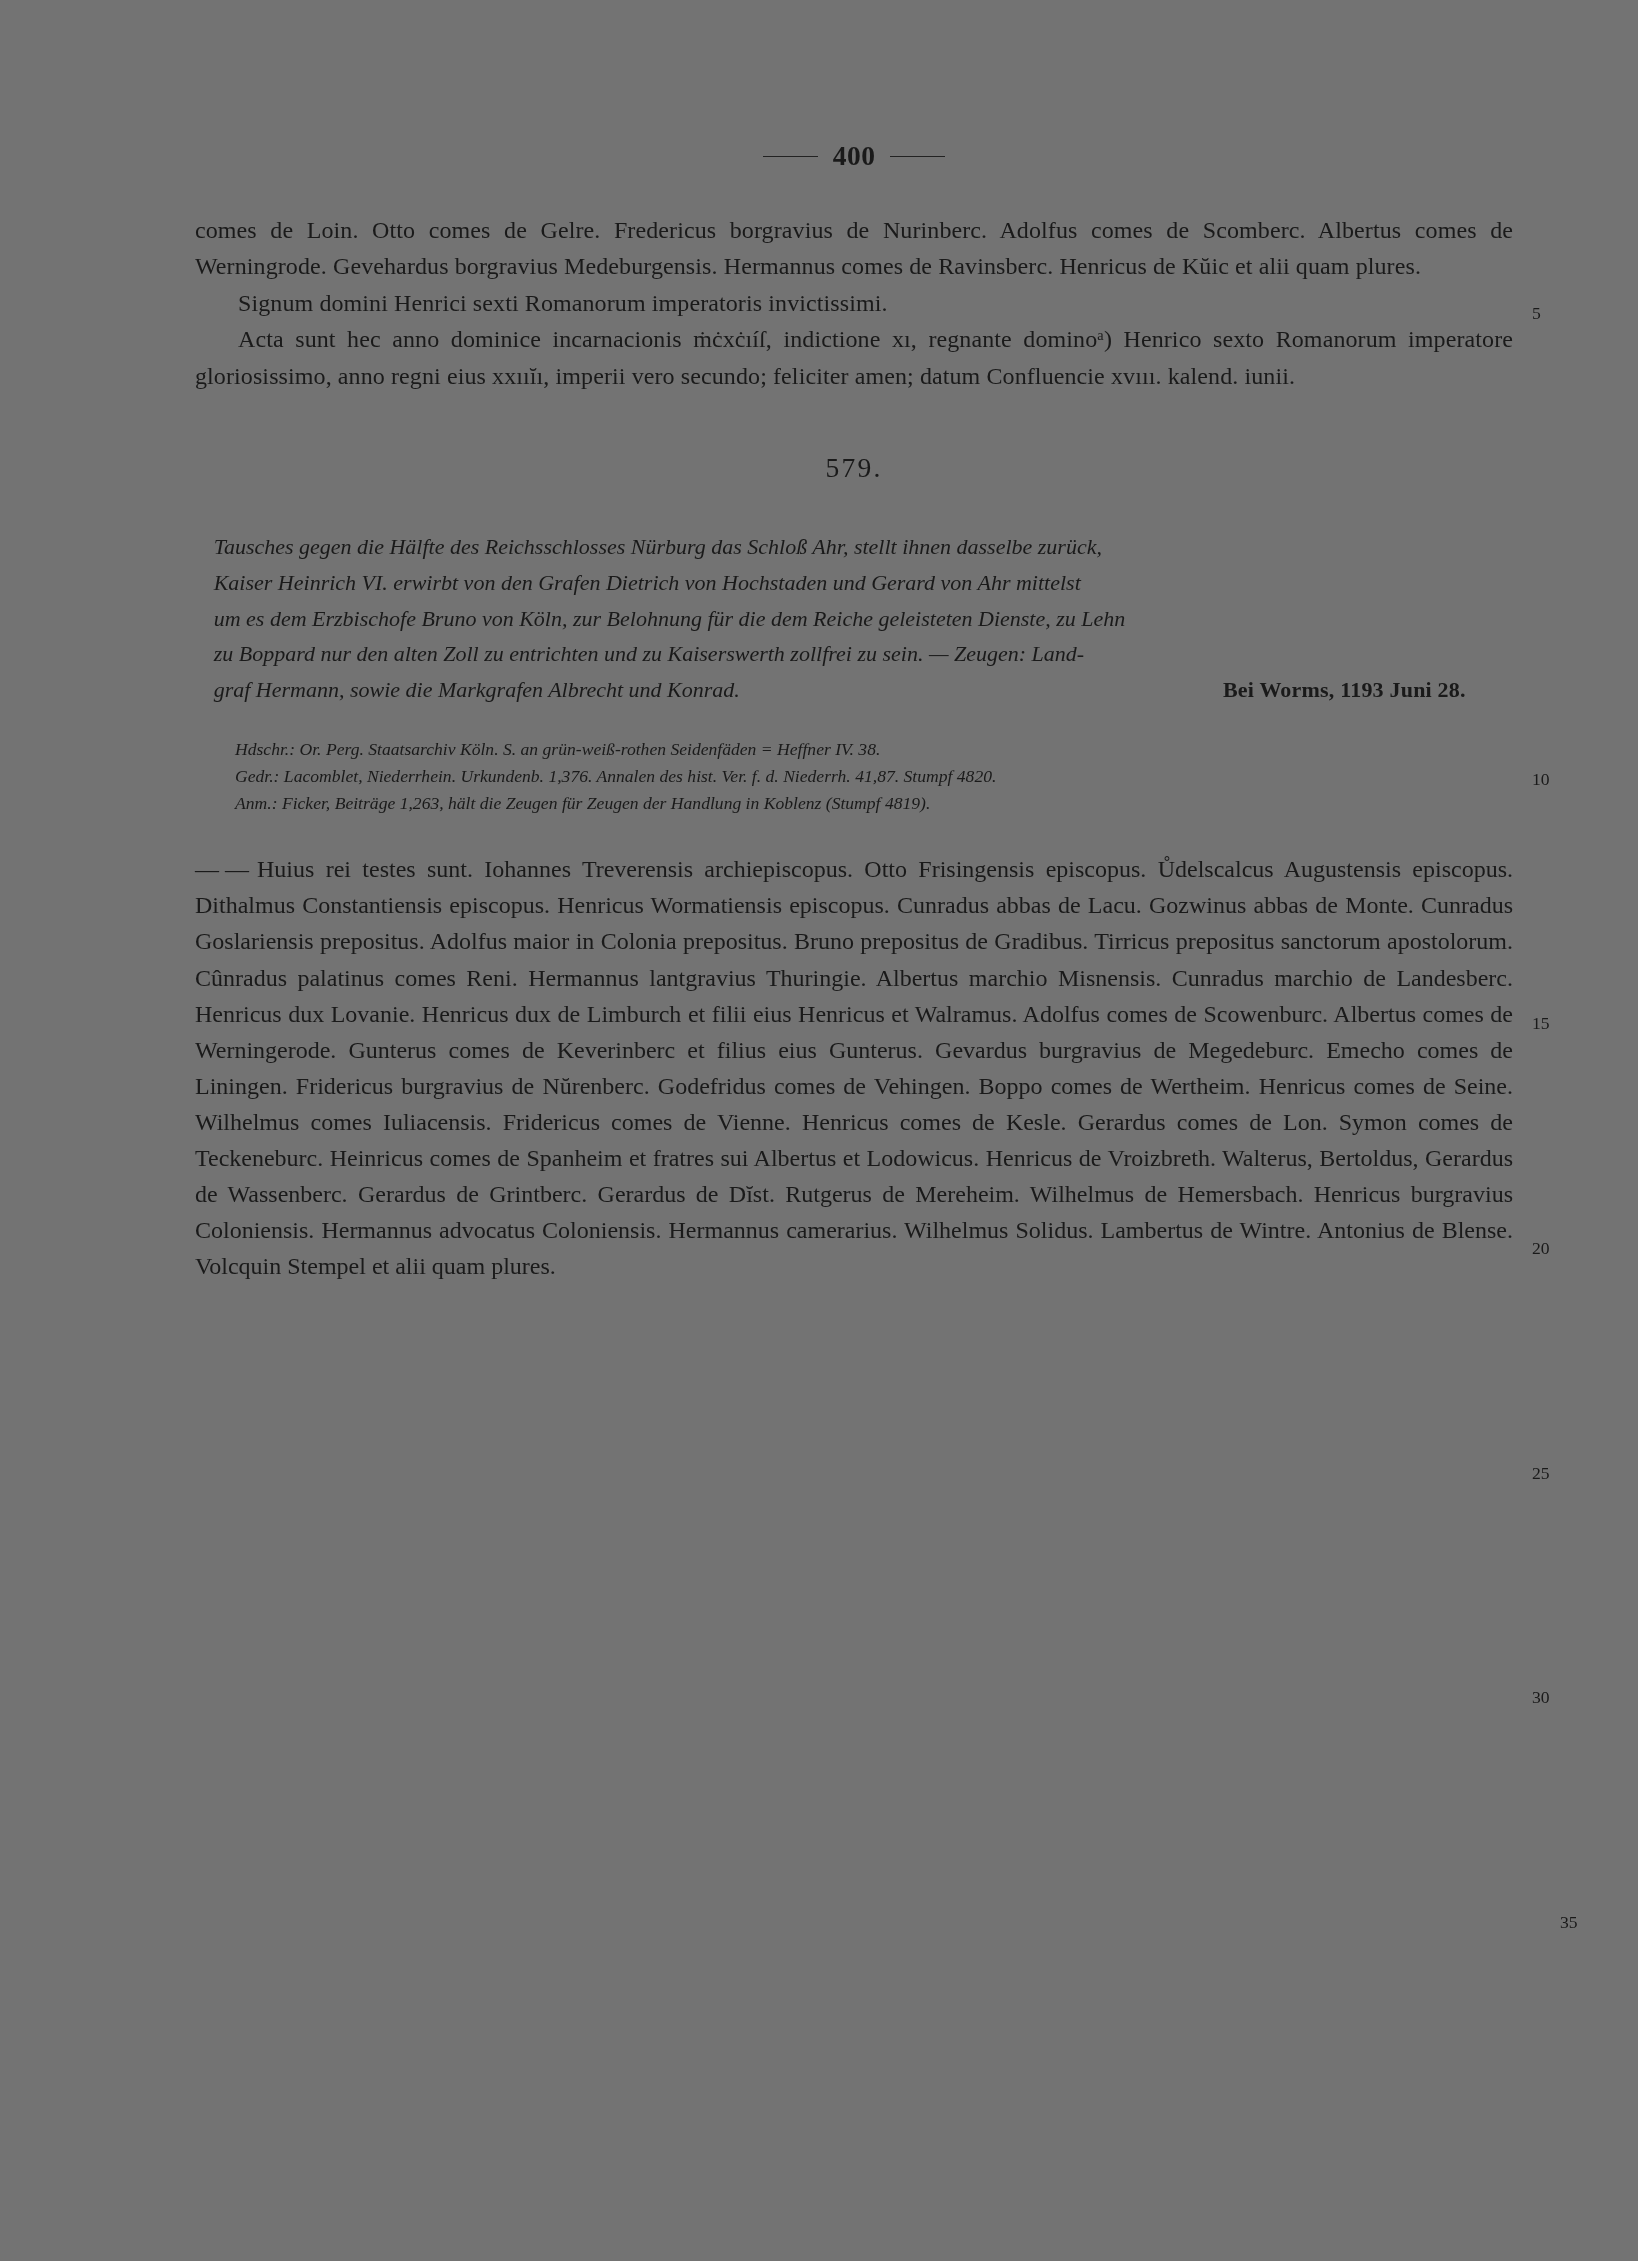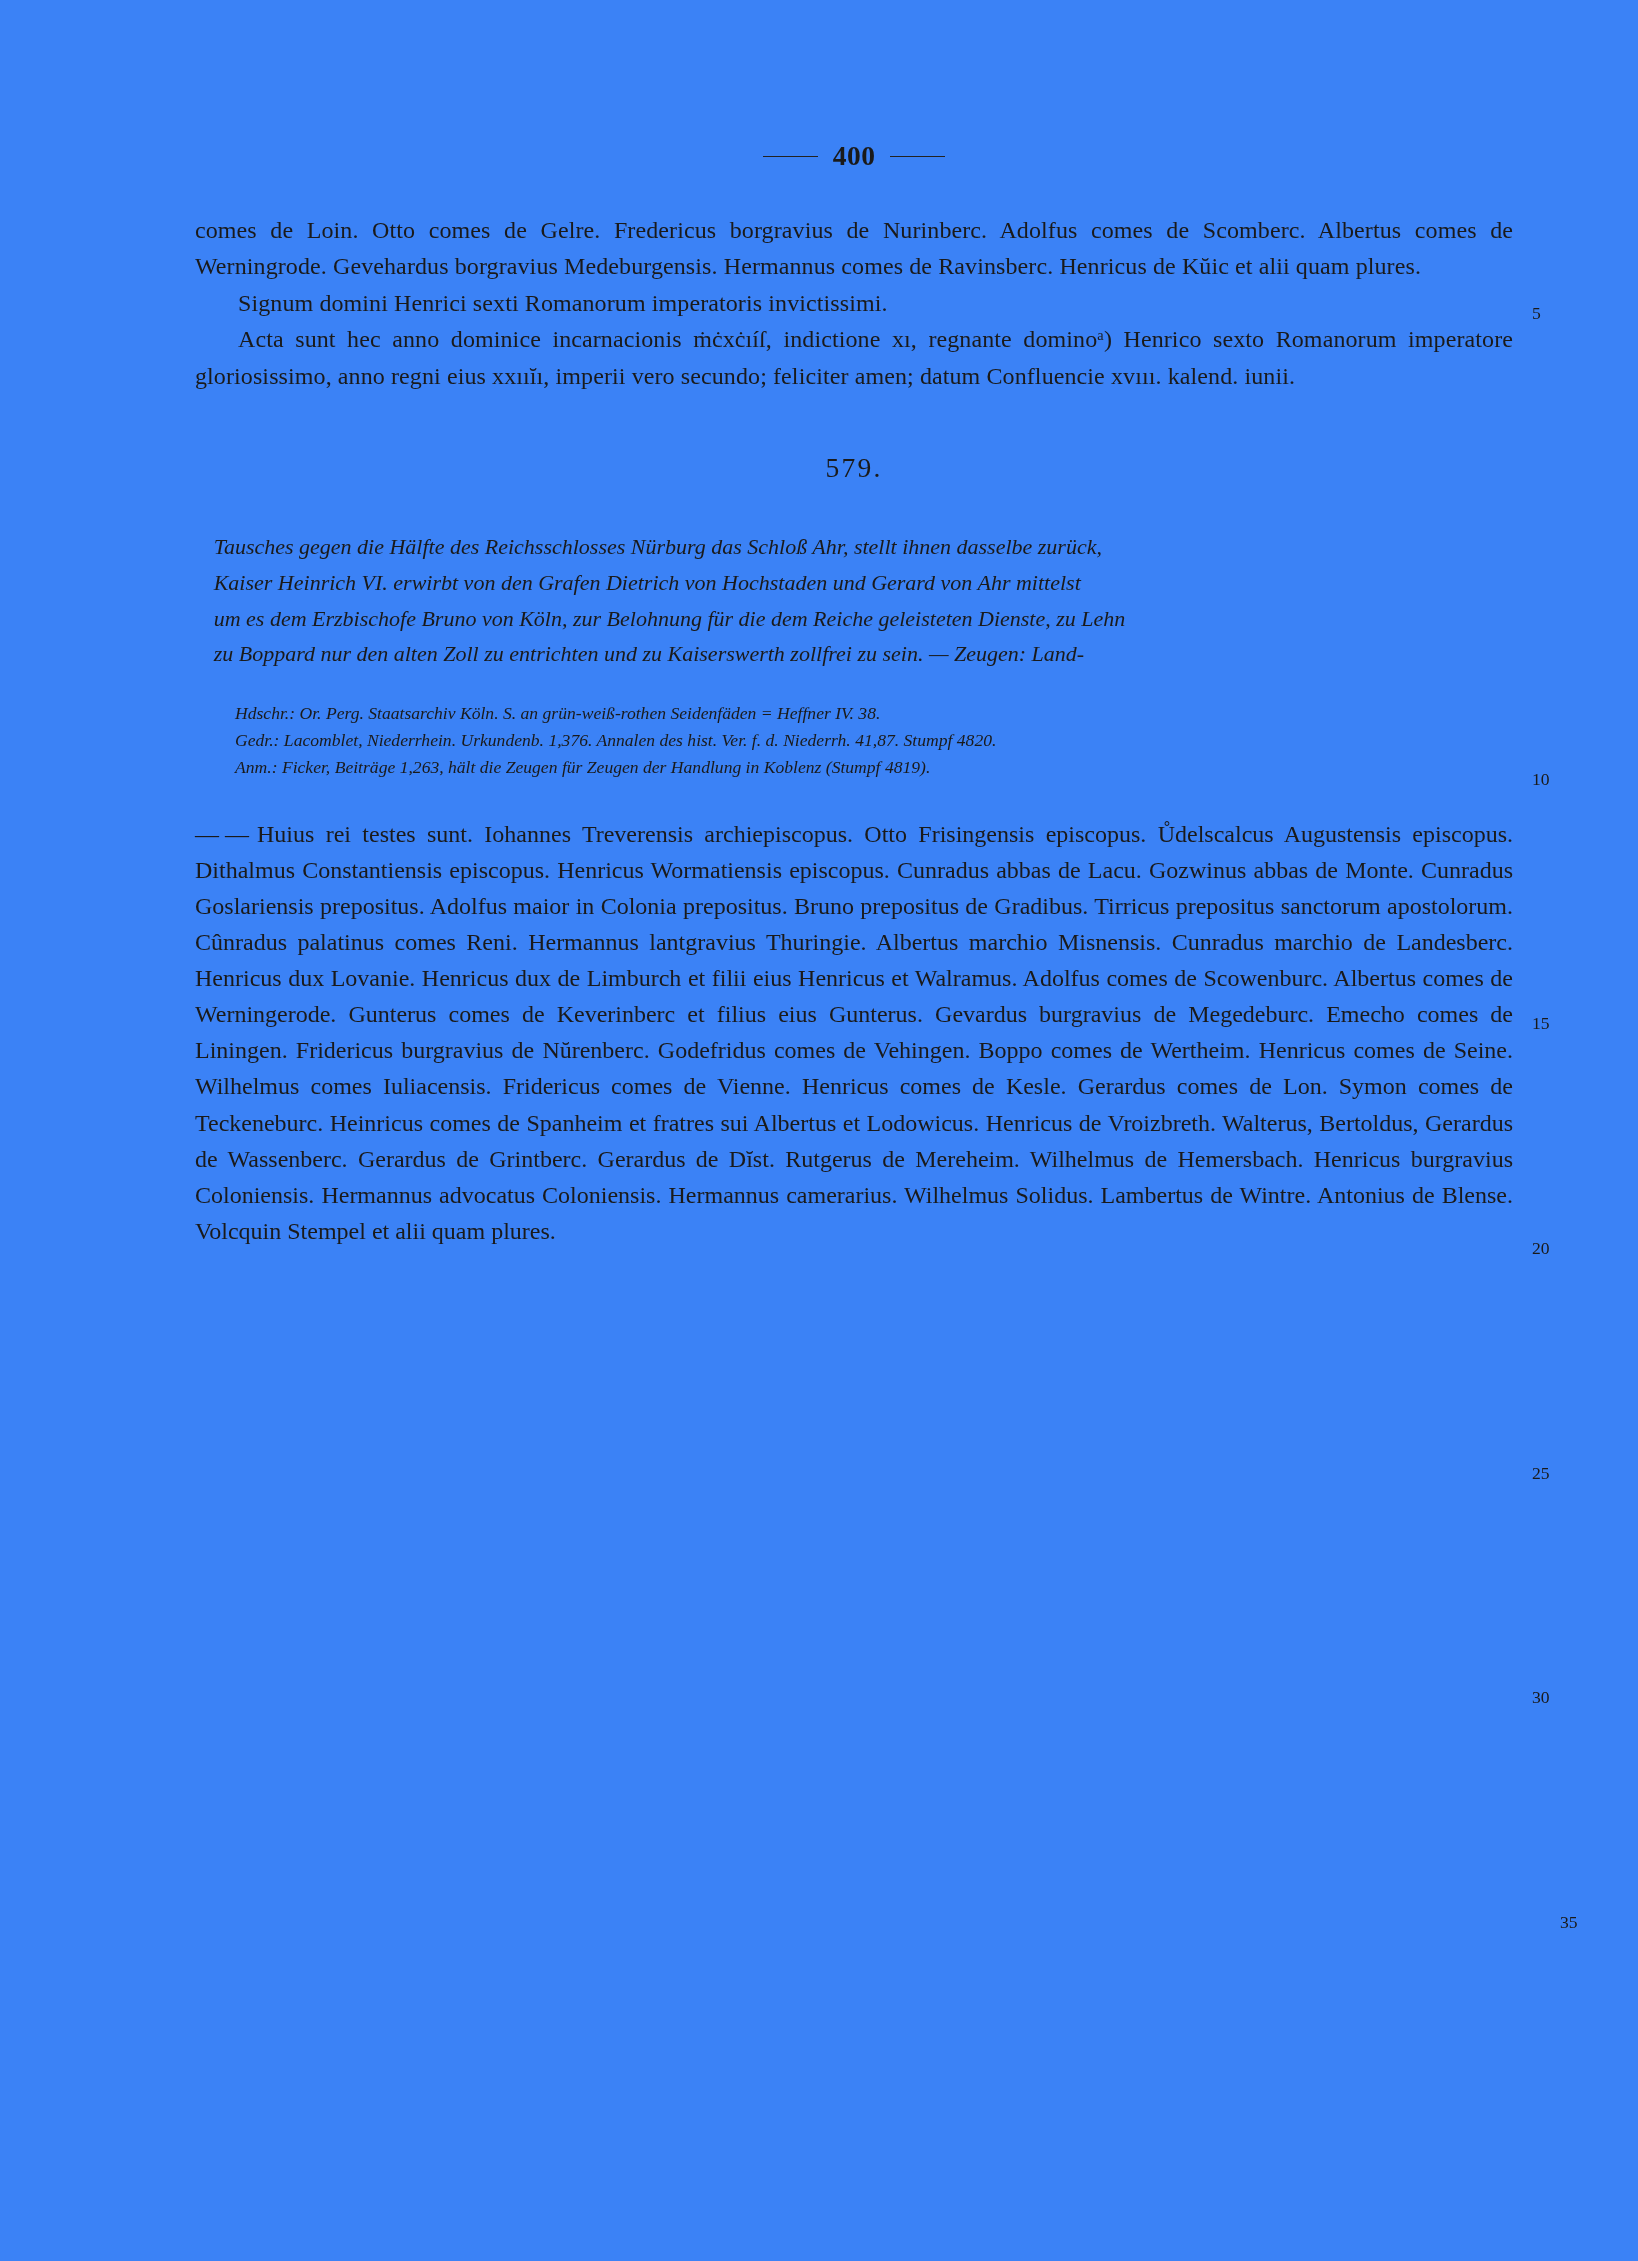--- a/index.html
+++ b/index.html
@@ -8,21 +8,21 @@
     background: #ffffff;
   }
   body {
     font-family: "Liberation Serif", serif;
     color: #1a1a1a;
   }
   .page {
     position: relative;
     width: 1638px;
     height: 2261px;
-    background: #3b82f6;
+    background: #737373;
     box-sizing: border-box;
     padding: 0;
     overflow: hidden;
   }
   .content {
     position: absolute;
     left: 195px;
     top: 140px;
     width: 1318px;
   }
@@ -143,20 +143,24 @@
       <p class="indent">Acta sunt hec anno dominice incarnacionis ṁċxċıíſ, indictione xı, regnante dominoᵃ) Henrico sexto Romanorum imperatore gloriosissimo, anno regni eius xxııĭı, imperii vero secundo; feliciter amen; datum Confluencie xvııı. kalend. iunii.</p>
     </div>
 
     <div class="section-num">579.</div>
 
     <div class="regest">
       <div>Tausches gegen die Hälfte des Reichsschlosses Nürburg das Schloß Ahr, stellt ihnen dasselbe zurück,</div>
       <div>Kaiser Heinrich VI. erwirbt von den Grafen Dietrich von Hochstaden und Gerard von Ahr mittelst</div>
       <div>um es dem Erzbischofe Bruno von Köln, zur Belohnung für die dem Reiche geleisteten Dienste, zu Lehn</div>
       <div>zu Boppard nur den alten Zoll zu entrichten und zu Kaiserswerth zollfrei zu sein. — Zeugen: Land-</div>
+      <div class="regest-last">
+        <span class="txt">graf Hermann, sowie die Markgrafen Albrecht und Konrad.</span>
+        <span class="place-date">Bei Worms, 1193 Juni 28.</span>
+      </div>
     </div>
 
     <div class="apparatus">
       <div>Hdschr.: Or. Perg. Staatsarchiv Köln.    S. an grün-weiß-rothen Seidenfäden = Heffner IV. 38.</div>
       <div>Gedr.: Lacomblet, Niederrhein. Urkundenb. 1,376.    Annalen des hist. Ver. f. d. Niederrh. 41,87.    Stumpf 4820.</div>
       <div>Anm.: Ficker, Beiträge 1,263, hält die Zeugen für Zeugen der Handlung in Koblenz (Stumpf 4819).</div>
     </div>
 
     <div class="witnesses">
       <span class="lead">— —</span><span>Huius rei testes sunt.  Iohannes Treverensis archiepiscopus.  Otto Frisingensis episcopus.  Ůdelscalcus Augustensis episcopus.  Dithalmus Constantiensis episcopus.  Henricus Wormatiensis episcopus.  Cunradus abbas de Lacu.  Gozwinus abbas de Monte.  Cunradus Goslariensis prepositus.  Adolfus maior in Colonia prepositus.  Bruno prepositus de Gradibus.  Tirricus prepositus sanctorum apostolorum.  Cûnradus palatinus comes Reni.  Hermannus lantgravius Thuringie.  Albertus marchio Misnensis.  Cunradus marchio de Landesberc.  Henricus dux Lovanie.  Henricus dux de Limburch et filii eius Henricus et Walramus.  Adolfus comes de Scowenburc.  Albertus comes de Werningerode.  Gunterus comes de Keverinberc et filius eius Gunterus.  Gevardus burgravius de Megedeburc.  Emecho comes de Liningen.  Fridericus burgravius de Nŭrenberc.  Godefridus comes de Vehingen.  Boppo comes de Wertheim.  Henricus comes de Seine.  Wilhelmus comes Iuliacensis.  Fridericus comes de Vienne.  Henricus comes de Kesle.  Gerardus comes de Lon.  Symon comes de Teckeneburc.  Heinricus comes de Spanheim et fratres sui Albertus et Lodowicus.  Henricus de Vroizbreth.  Walterus, Bertoldus, Gerardus de Wassenberc.  Gerardus de Grintberc.  Gerardus de Dĭst.  Rutgerus de Mereheim.  Wilhelmus de Hemersbach.  Henricus burgravius Coloniensis.  Hermannus advocatus Coloniensis.  Hermannus camerarius.  Wilhelmus Solidus.  Lambertus de Wintre.  Antonius de Blense.  Volcquin Stempel et alii quam plures.</span>

